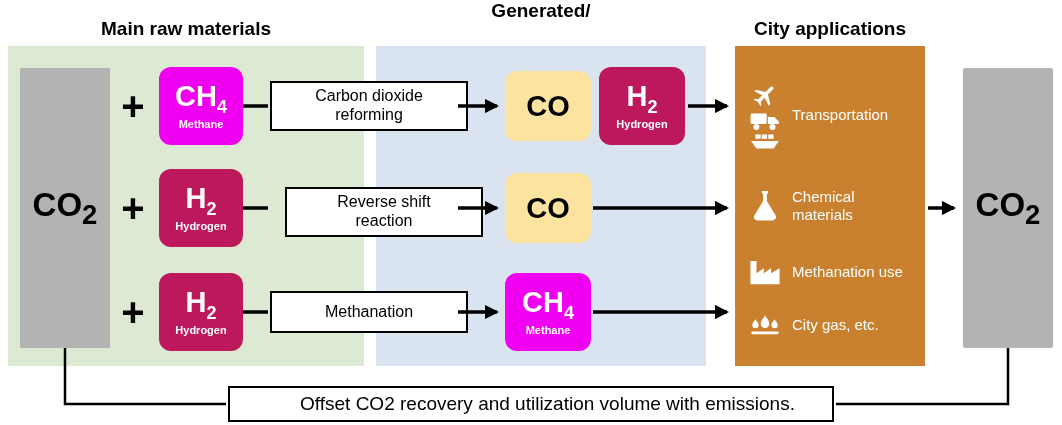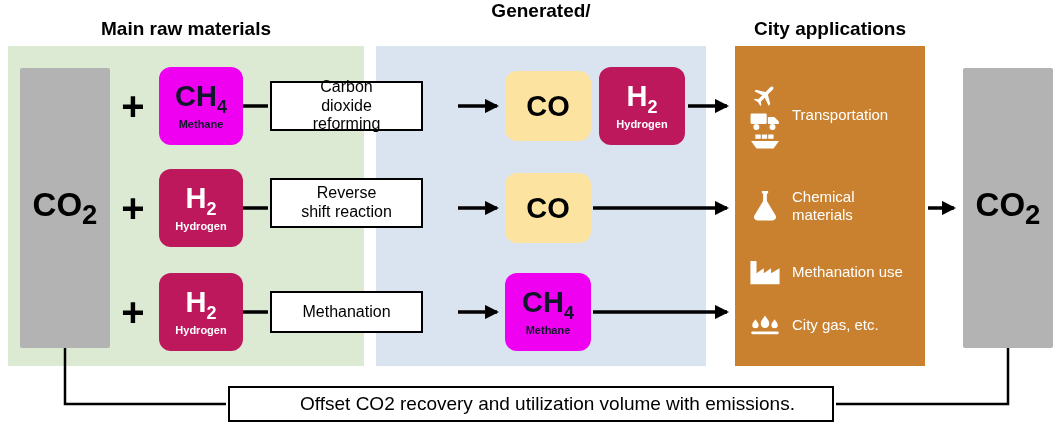--- a/index.html
+++ b/index.html
@@ -28,39 +28,39 @@
           font-size:40px; font-weight:600; line-height:1; }
   #plus-1 { top:106px; } #plus-2 { top:208px; } #plus-3 { top:312px; }
 
   .chem {
     position:absolute; border-radius:12px; box-sizing:border-box;
     display:flex; flex-direction:column; align-items:center; justify-content:center;
   }
   .chem .f { font-weight:bold; font-size:29px; line-height:1; }
   .chem .f sub { font-size:18px; }
   .chem .cap { font-size:11px; font-weight:bold; margin-top:3px; line-height:1;text-align:center; }
-  .magenta { background:#f000f0; color:#0f172a; }
+  .magenta { background:#f000f0; color:#ffffff; }
   .cyan    { background:#be185d; color:#fff; }
   .yellow  { background:#fce4a0; color:#000; }
 
   #r1-reactant { left:159px; top:67px;  width:84px; height:78px; }
   #r2-reactant { left:159px; top:169px; width:84px; height:78px; }
   #r3-reactant { left:159px; top:273px; width:84px; height:78px; }
   #r1-product1 { left:505px; top:71px;  width:86px; height:70px; }
   #r1-product2 { left:599px; top:67px;  width:86px; height:78px; }
   #r2-product1 { left:505px; top:173px; width:86px; height:70px; }
   #r3-product1 { left:505px; top:273px; width:86px; height:78px; }
 
   .rx {
-    position:absolute; left:270px; width:153px; background:#fff; border:2px solid #000;
+    position:absolute; left:270px; width:198px; background:#fff; border:2px solid #000;
     box-sizing:border-box; display:flex; align-items:center; justify-content:center;
     text-align:center; font-size:16px; line-height:1.18; padding:3px 28px;
   }
   #rx-1 { top:81px;  height:50px; }
-  #rx-2 { top:178px; height:50px; }
+  #rx-2 { top:187px; height:50px;margin-left:15px; }
   #rx-3 { top:291px; height:42px; }
 
   .app-item { position:absolute; left:742px; width:180px; display:flex;
               align-items:center; color:#fff; font-size:15px; line-height:1.2; }
   .icons { flex:0 0 46px; width:46px; display:flex; flex-direction:column;
            align-items:center; justify-content:center; gap:3px; }
   .app-label { margin-left:4px; }
   #app-1 { top:66px;  height:98px; }
   #app-2 { top:178px; height:56px; }
   #app-3 { top:248px; height:48px; }

